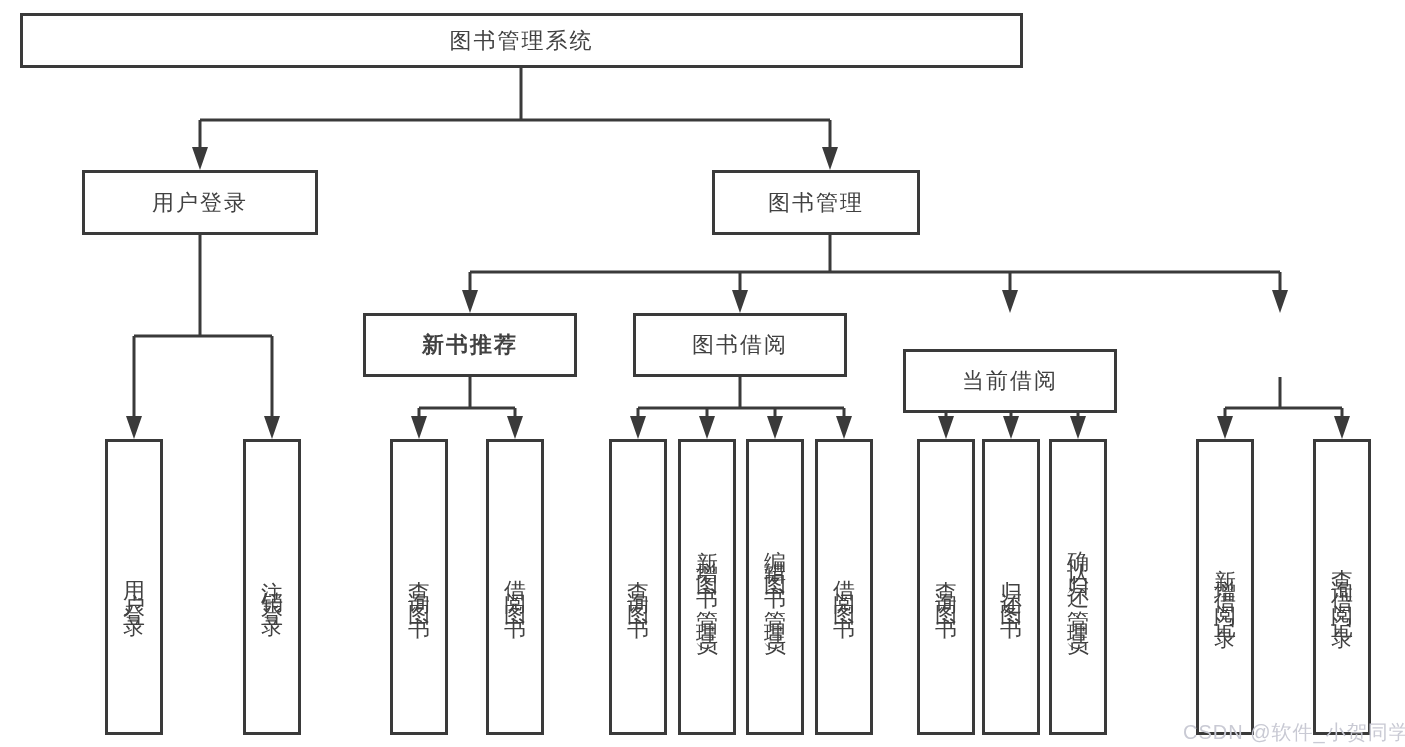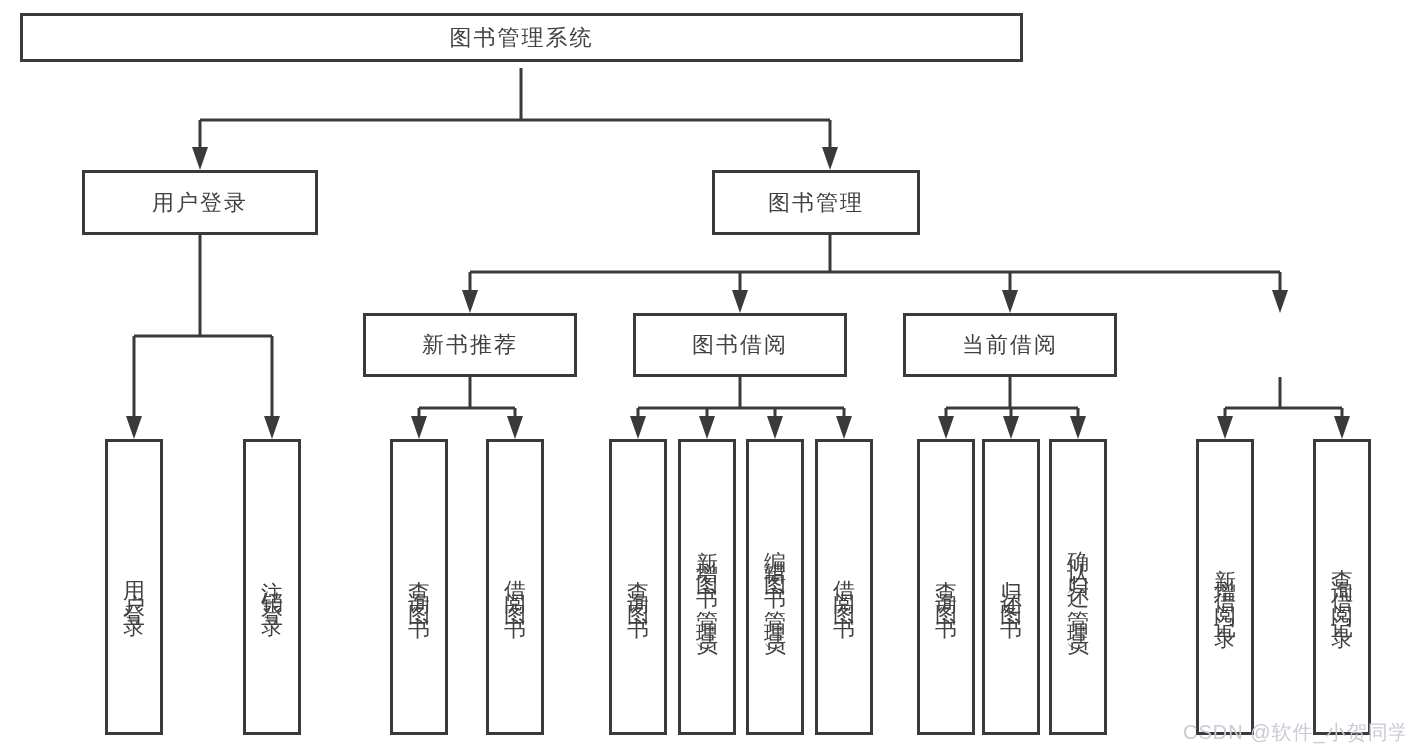--- a/index.html
+++ b/index.html
@@ -32,26 +32,26 @@
     letter-spacing: 2px;
     white-space: nowrap;
   }
   .box .vlabel {
     writing-mode: vertical-lr;
     text-orientation: mixed;
     letter-spacing: 12px;
     line-height: 1;
     white-space: nowrap;
   }
-  .root  { left: 20px;  top: 13px;  width: 1003px; height: 49px; }
+  .root  { left: 20px;  top: 13px;  width: 1003px; height: 55px; }
   .lvl2a { left: 82px;  top: 170px; width: 236px;  height: 65px; }
   .lvl2b { left: 712px; top: 170px; width: 208px;  height: 65px; }
   .lvl3  { top: 313px; width: 214px; height: 64px; }
-  .l3a { left: 363px; }  .l3b { left: 633px; }
-  .l3c { left: 903px; }  .l3d { left: 1173px; }
+  .l3a { left: 363px; font-weight: bold; }  .l3b { left: 633px; }
+  .l3c { left: 903px; margin-top: 36px; }  .l3d { left: 1173px; }
   .lvl4  { top: 439px; width: 58px; height: 296px; }
   .c01 { left: 105px; }  .c02 { left: 243px; }
   .c03 { left: 390px; }  .c04 { left: 486px; }
   .c05 { left: 609px; }  .c06 { left: 678px; }
   .c07 { left: 746px; }  .c08 { left: 815px; }
   .c09 { left: 917px; }  .c10 { left: 982px; }
   .c11 { left: 1049px; } .c12 { left: 1196px; }
   .c13 { left: 1313px; }
   .watermark {
     position: absolute;

